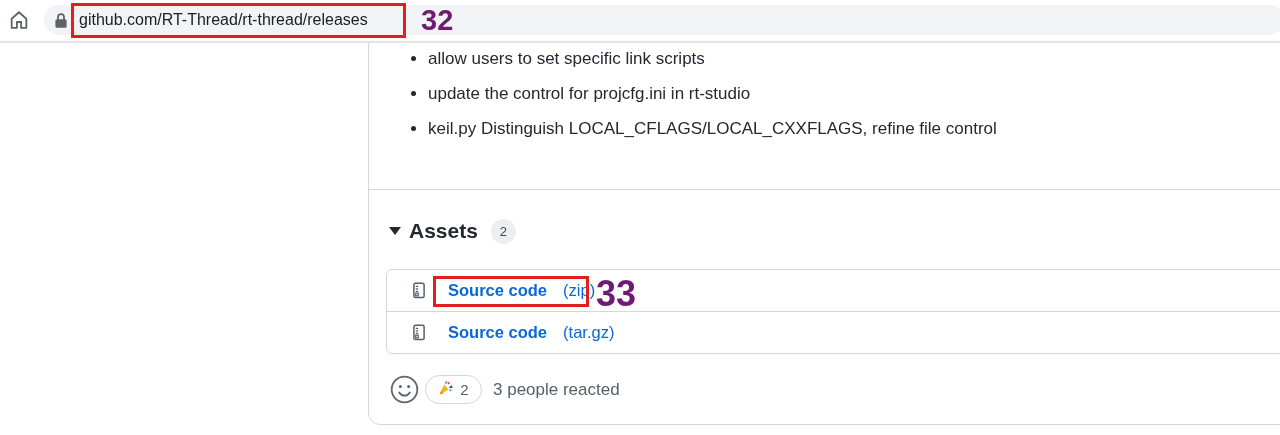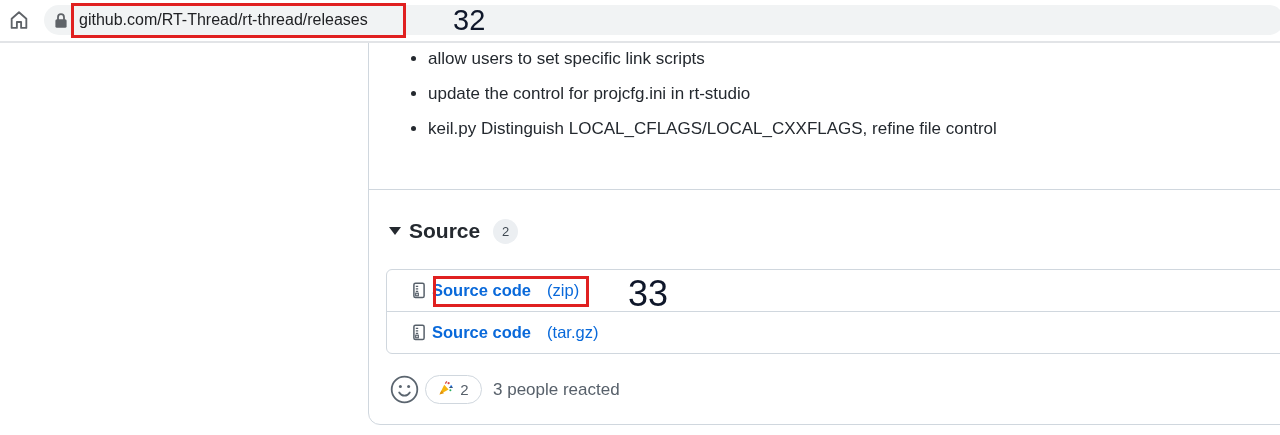--- a/index.html
+++ b/index.html
@@ -17,21 +17,21 @@
   .home-btn { position: absolute; left: 7px; top: 9px; width: 24px; height: 24px;
     background: none; border: none; cursor: pointer; }
   .omnibox {
     position: absolute; left: 44px; top: 5px; width: 1240px; height: 30px;
     background: #f1f3f4; border-radius: 15px; display: flex; align-items: center;
   }
   .lock-wrap { margin-left: 10px; display: flex; align-items: center; }
   .url-text { margin-left: 11px; font-size: 16px; color: #202124; white-space: nowrap; }
   
   .anno-box { position: absolute; border: 3px solid #e02020; z-index: 10; background: transparent; }
-  .anno-num { position: absolute; color: #0f172a; font-weight: 400; z-index: 10; line-height: 1; margin-left: 32px; }
+  .anno-num { position: absolute; color: #701a75; font-weight: 700; z-index: 10; line-height: 1; }
   #anno-url-box  { left: 71px;  top: 3px;   width: 335px; height: 35px; }
   #anno-url-num  { left: 421px; top: 6px;   font-size: 29px; }
   #anno-zip-box  { left: 433px; top: 276px; width: 156px; height: 31px; }
   #anno-zip-num  { left: 596px; top: 276px; font-size: 36px; }
   
   .release-card {
     position: absolute; left: 368px; top: -24px; width: 1010px; height: 449px;
     background: #fff; border: 1px solid #d0d7de; border-radius: 12px; z-index: 1;
   }
   .notes { position: absolute; top: 64px; left: 0; padding-left: 59px; list-style: disc outside; }
@@ -43,21 +43,21 @@
     border-right: 6px solid transparent; border-top: 8px solid #24292f; }
   .assets-title { margin-left: 8px; font-size: 21px; font-weight: 700; color: #24292f; }
   .assets-count { margin-left: 13px; min-width: 25px; height: 25px; border-radius: 50%;
     background: #eceff2; color: #3f4952; font-size: 13px;
     display: flex; align-items: center; justify-content: center; }
   .assets-box { position: absolute; top: 292px; left: 17px; width: 988px;
     border: 1px solid #d0d7de; border-radius: 6px; background: #fff; }
   .asset-row { height: 41px; display: flex; align-items: center; padding-left: 24px; cursor: pointer; }
   .asset-row + .asset-row { border-top: 1px solid #d0d7de; height: 42px; }
   .asset-icon { display: flex; align-items: center; }
-  .asset-link { margin-left: 5px; font-size: 16.5px; color: #0969da;
+  .asset-link { margin-left: 21px; font-size: 16.5px; color: #0969da;
     font-weight: 700; text-decoration: none; }
   .asset-ext { margin-left: 16px; font-size: 16.5px; color: #0969da;
     font-weight: 400; text-decoration: none; }
   .reactions { position: absolute; top: 398px; left: 21px; display: flex; align-items: center; }
   .smiley-btn { width: 29px; height: 29px; background: none; border: none; padding: 0; cursor: pointer; }
   .react-pill { margin-left: 6px; width: 57px; height: 29px; border: 1px solid #d0d7de;
     border-radius: 15px; background: #fff; display: flex; align-items: center;
     justify-content: center; gap: 6px; cursor: pointer; }
   .pill-count { font-size: 15px; color: #57606a; }
   .react-summary { margin-left: 11px; font-size: 17px; color: #57606a; }
@@ -96,21 +96,21 @@
     <ul class="notes">
       <li>allow users to set specific link scripts</li>
       <li>update the control for projcfg.ini in rt-studio</li>
       <li>keil.py Distinguish LOCAL_CFLAGS/LOCAL_CXXFLAGS, refine file control</li>
     </ul>
 
     <div class="footer-divider"></div>
 
     <button class="assets-header">
       <span class="caret-down"></span>
-      <span class="assets-title">Source</span>
+      <span class="assets-title">Assets</span>
       <span class="assets-count">2</span>
     </button>
 
     <div class="assets-box">
       <div class="asset-row">
         <span class="asset-icon">
           <svg width="16" height="17" viewBox="0 0 16 17" fill="none" stroke="#57606a">
             <rect x="2.9" y="1.2" width="10.2" height="14.4" rx="1.6" stroke-width="1.5"></rect>
             <path d="M4.8 4.4 h2.4 M4.8 6.9 h2.4 M4.8 9.4 h2.4" stroke-width="1.3"></path>
             <rect x="4.7" y="11.2" width="2.6" height="2.6" stroke-width="1.2"></rect>

